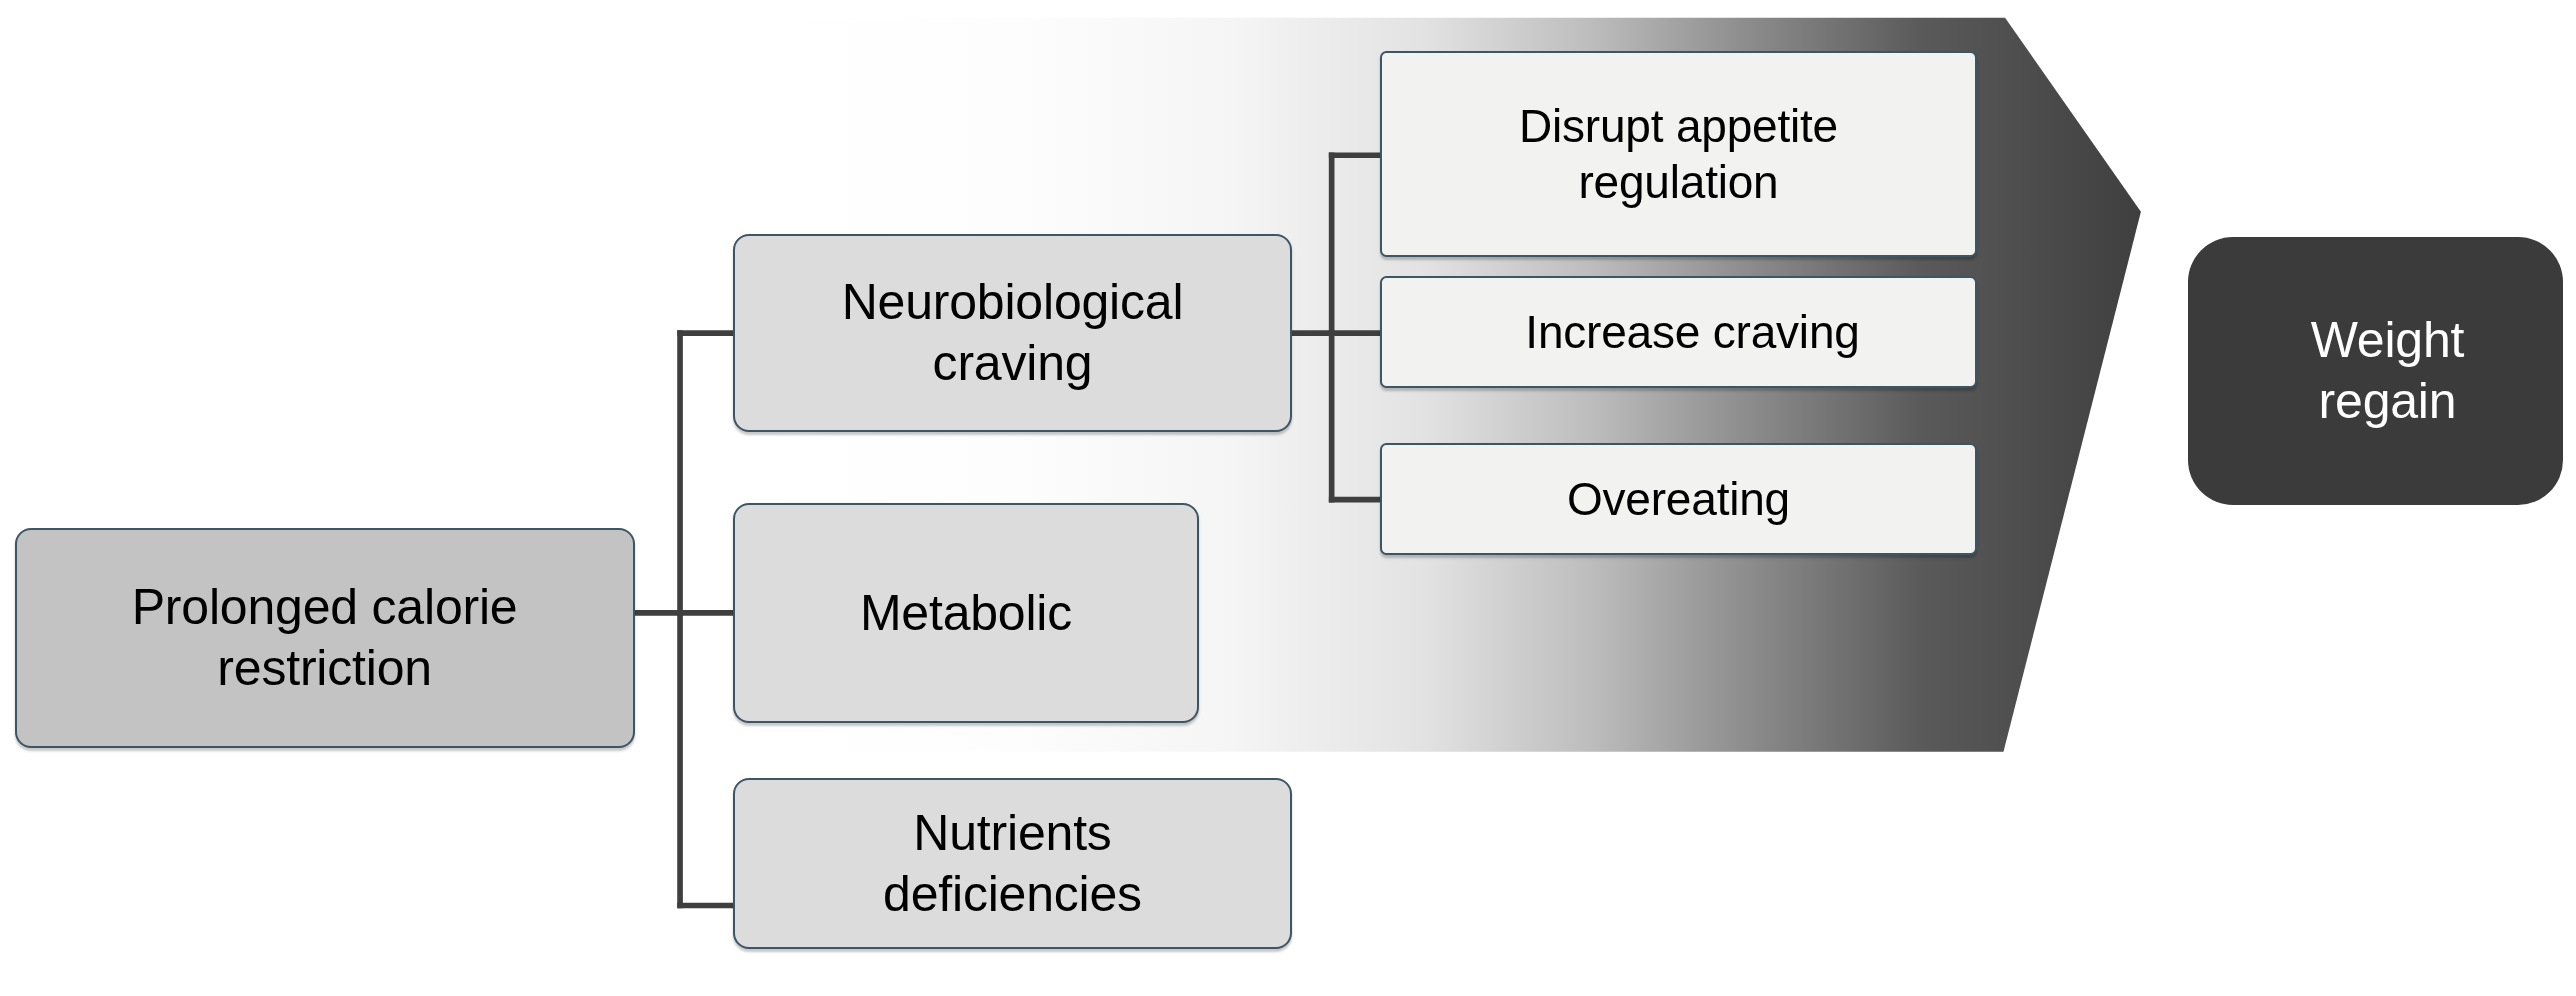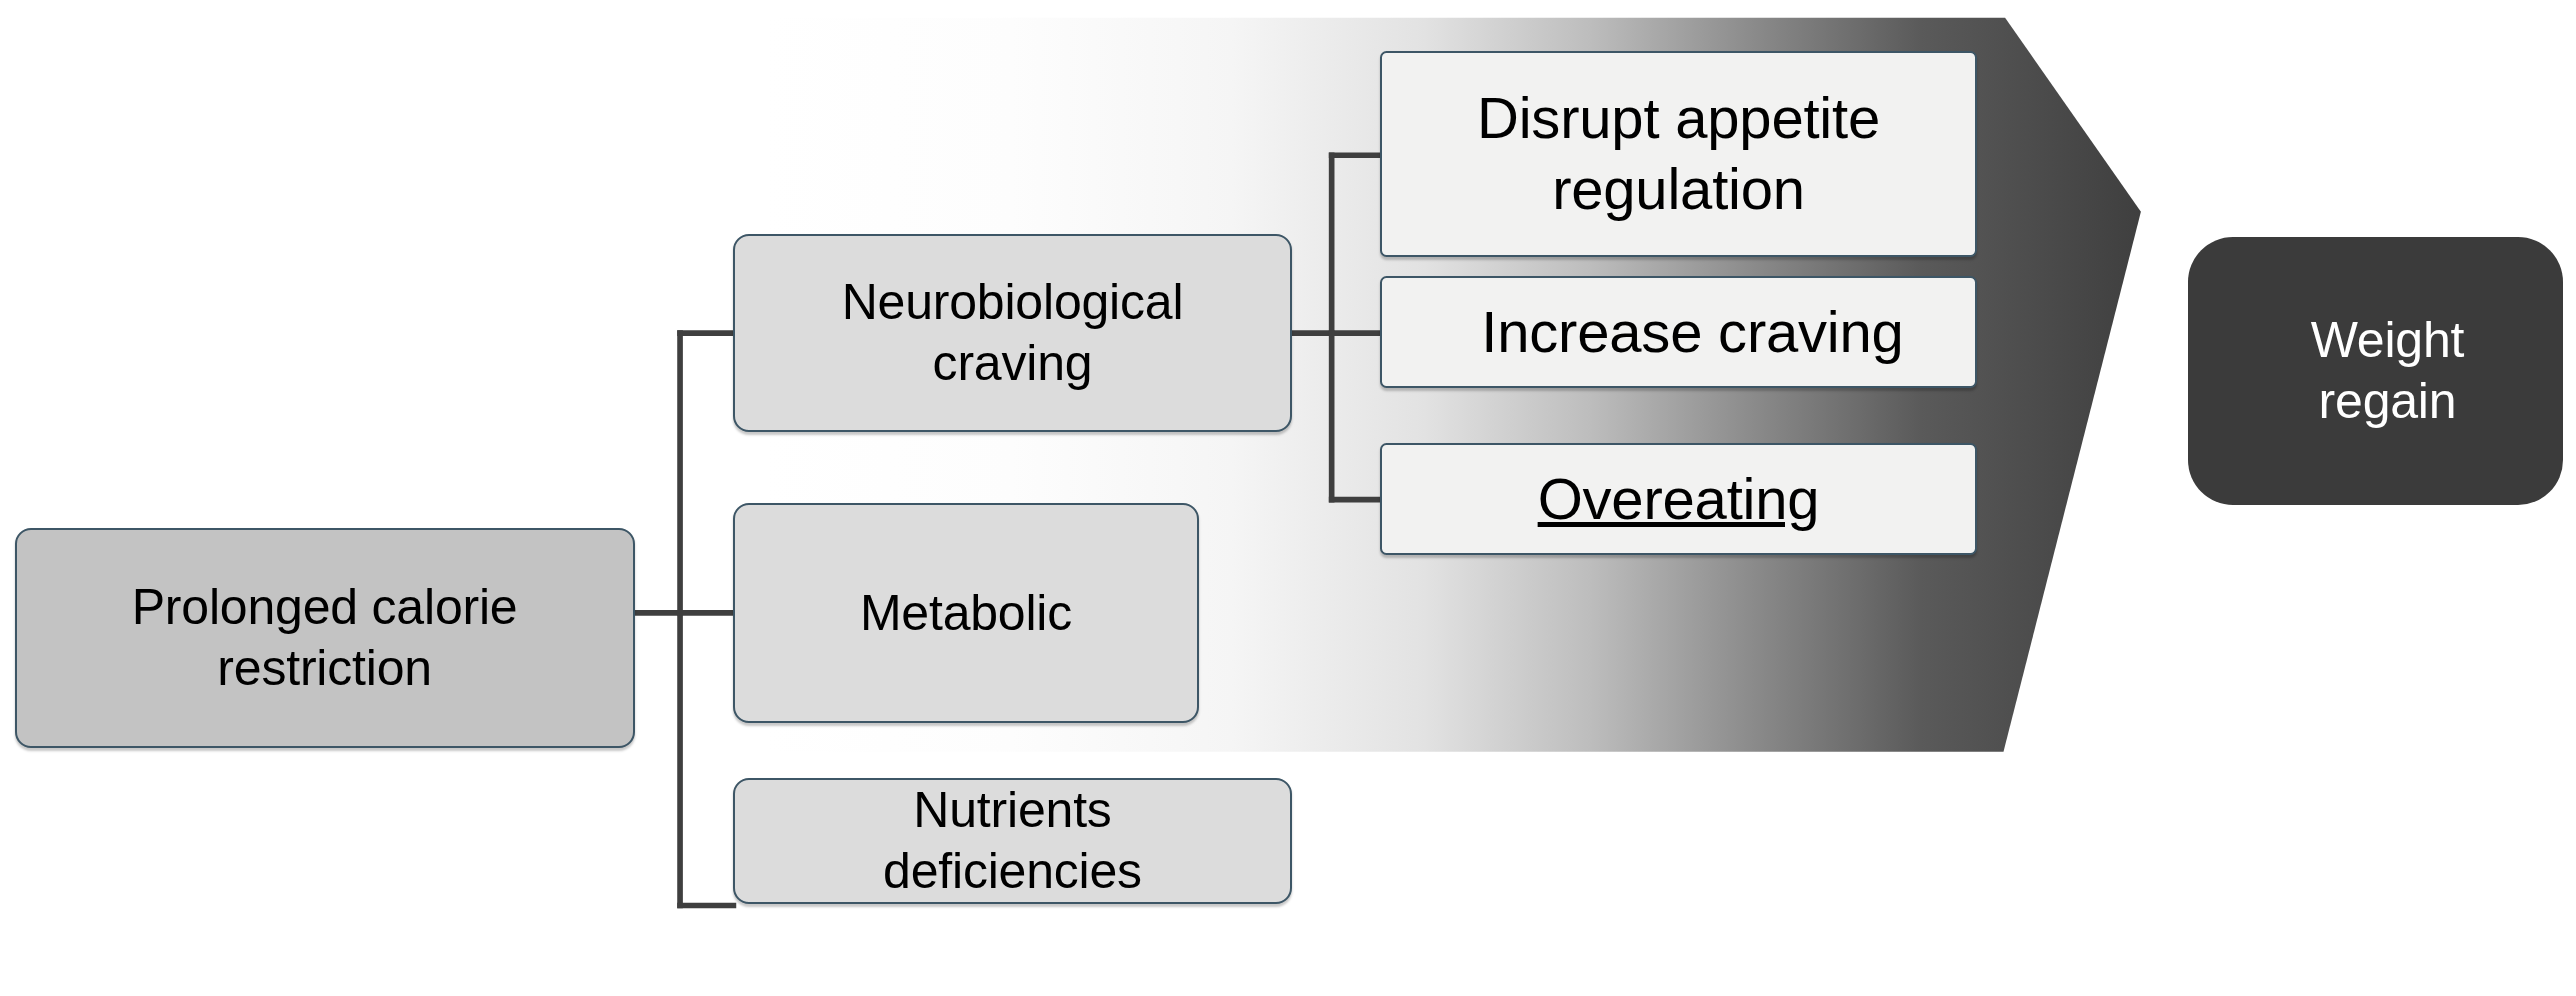--- a/index.html
+++ b/index.html
@@ -52,21 +52,21 @@
   .node-source {
     background: #c3c3c3;
     font-size: 50px;
   }
   .node-mid {
     background: #dcdcdc;
     font-size: 50px;
   }
   .node-leaf {
     background: #f2f2f1;
-    font-size: 58px;
+    font-size: 46px;
     align-items: center;
   }
   .node-terminal {
     background: #3b3b3b;
     border: none;
     border-radius: 45px;
     color: #ffffff;
     font-size: 50px;
     box-shadow: none;
     padding-left: 24px;
@@ -135,41 +135,41 @@
       <span>craving</span>
     </span>
   </div>
 
   <div class="node node-mid" style="left:733px; top:503px; width:466px; height:220px;">
     <span class="node-label">
       <span>Metabolic</span><br>
     </span>
   </div>
 
-  <div class="node node-mid" style="left:733px; top:778px; width:559px; height:126px;">
+  <div class="node node-mid" style="left:733px; top:778px; width:559px; height:171px;">
     <span class="node-label">
       <span>Nutrients</span><br>
       <span>deficiencies</span>
     </span>
   </div>
 
   <div class="node node-leaf" style="left:1380px; top:51px; width:597px; height:206px; border-radius:6.5px;">
     <span class="node-label">
       <span>Disrupt appetite</span><br>
       <span>regulation</span>
     </span>
   </div>
 
   <div class="node node-leaf" style="left:1380px; top:276px; width:597px; height:112px; border-radius:6.5px;padding-left:28px;">
     <span class="node-label">
       <span>Increase craving</span>
     </span>
   </div>
 
-  <div class="node node-leaf" style="left:1380px; top:443px; width:597px; height:112px; border-radius:6.5px;text-decoration:underline;">
+  <div class="node node-leaf" style="left:1380px; top:443px; width:597px; height:112px; border-radius:6.5px;">
     <span class="node-label">
       <span>Overeating</span>
     </span>
   </div>
 
   <div class="node node-terminal" style="left:2188px; top:237px; width:375px; height:268px;">
     <span class="node-label">
       <span>Weight</span><br>
       <span>regain</span>
     </span>

